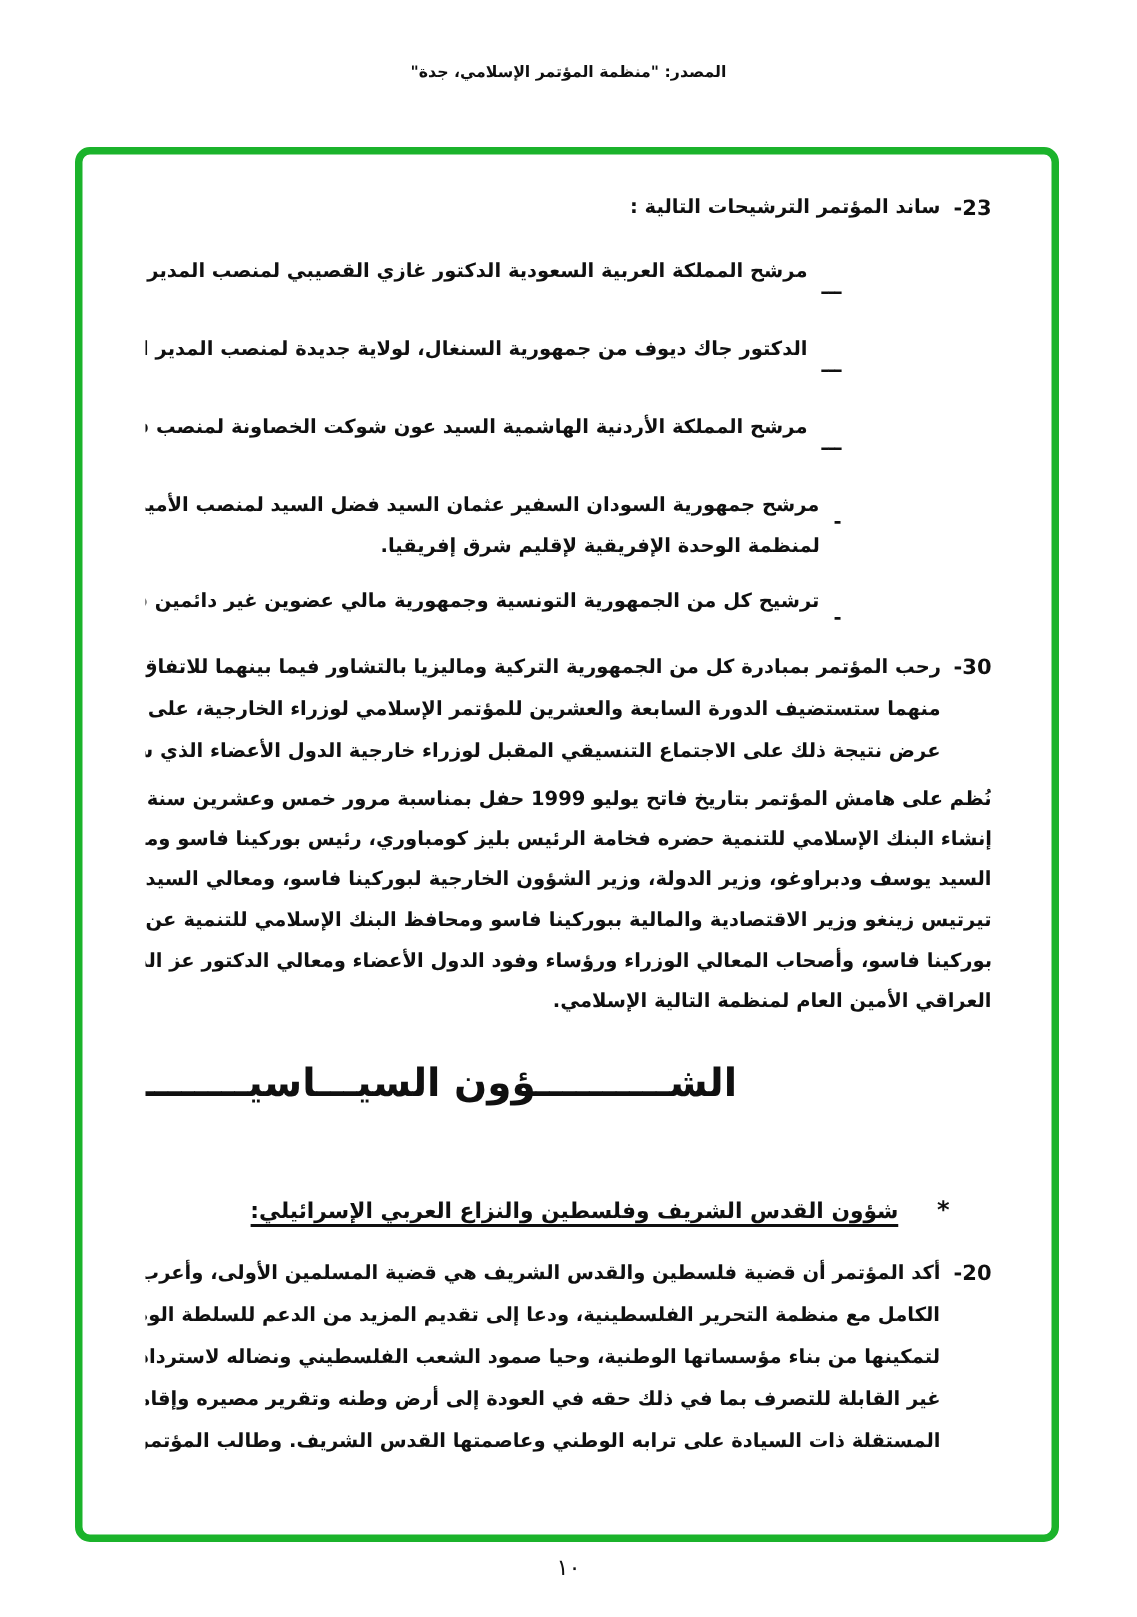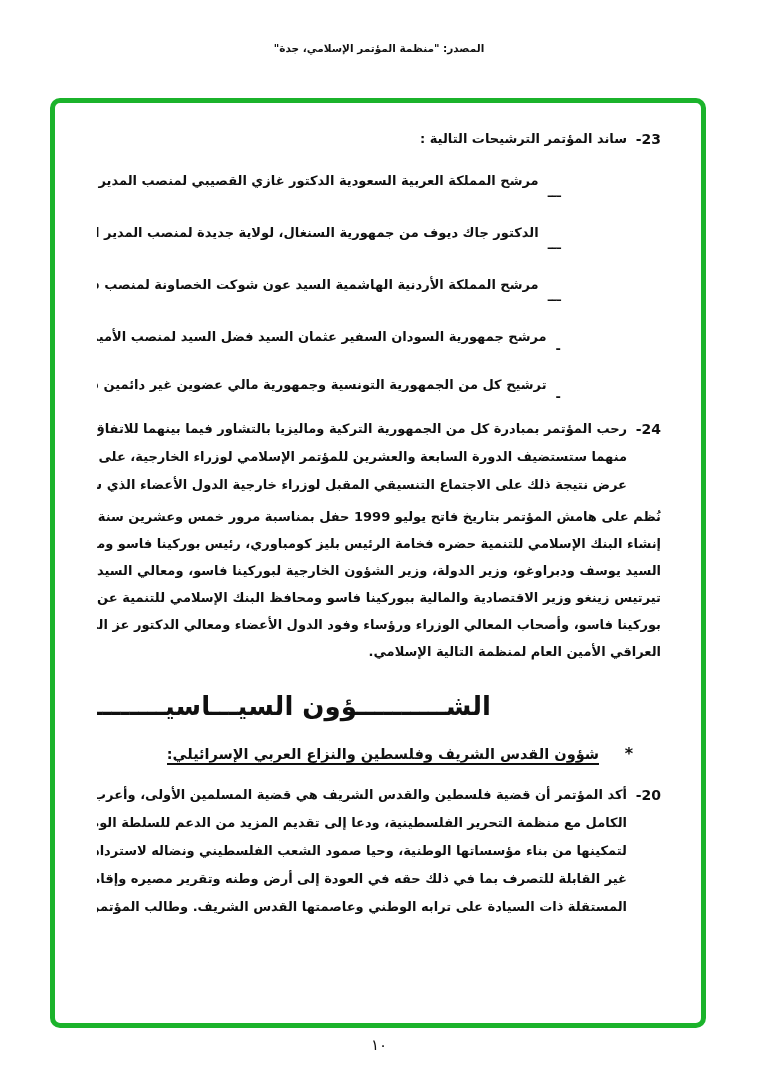--- a/index.html
+++ b/index.html
@@ -129,20 +129,21 @@
   }
   .star-row .subhead {
     font-size: 14.5px;
     font-weight: 700;
     line-height: 22px;
     text-decoration: underline;
     text-decoration-thickness: 1.5px;
     text-underline-offset: 4px;
     white-space: nowrap;
     overflow: hidden;
+    margin-top: 38px;
   }
 
   .mt4  { margin-top: 4px; }
   .mt16 { margin-top: 16px; }
   .mb14 { margin-bottom: 14px; }
 
   
   .page-num {
     position: absolute;
     top: 1036px;
@@ -188,32 +189,33 @@
           <div class="tline ll">مرشح المملكة الأردنية الهاشمية السيد عون شوكت الخصاونة لمنصب قاض في محكمة العدل الدولية.</div>
         </div>
     </div>
   </div>
 
   <div>
     <div class="bullet" style="margin-bottom:8px;">
       <div class="dash">-</div>
       <div class="btext">
         <div class="tline jl">مرشح جمهورية السودان السفير عثمان السيد فضل السيد لمنصب الأمين العام المساعدة</div>
+        <div class="tline ll">لمنظمة الوحدة الإفريقية لإقليم شرق إفريقيا.</div>
       </div>
     </div>
     <div class="bullet mb0">
       <div class="dash">-</div>
       <div class="btext">
         <div class="tline ll">ترشيح كل من الجمهورية التونسية وجمهورية مالي عضوين غير دائمين في مجلس الأمن.</div>
       </div>
     </div>
   </div>
 
   <div class="para mt4">
-    <div class="num">24-</div>
+    <div class="num">30-</div>
     <div class="body">
       <div class="tline jl">رحب المؤتمر بمبادرة كل من الجمهورية التركية وماليزيا بالتشاور فيما بينهما للاتفاق على أي</div>
       <div class="tline jl">منهما ستستضيف الدورة السابعة والعشرين للمؤتمر الإسلامي لوزراء الخارجية، على أن يتم</div>
       <div class="tline jl">عرض نتيجة ذلك على الاجتماع التنسيقي المقبل لوزراء خارجية الدول الأعضاء الذي سيعقد في</div>
     </div>
   </div>
 
   <div class="para mt4 lh27">
     <div class="body">
       <div class="tline jl">نُظم على هامش المؤتمر بتاريخ فاتح يوليو 1999 حفل بمناسبة مرور خمس وعشرين سنة على</div>

